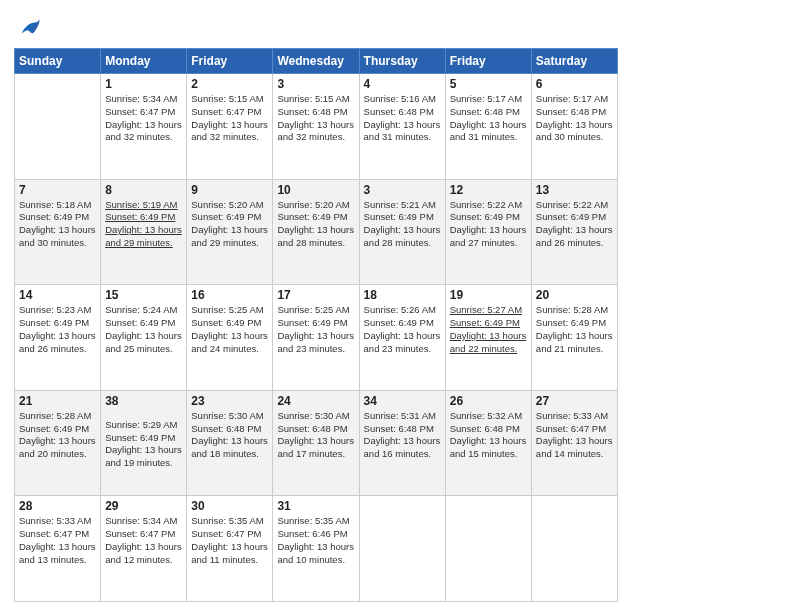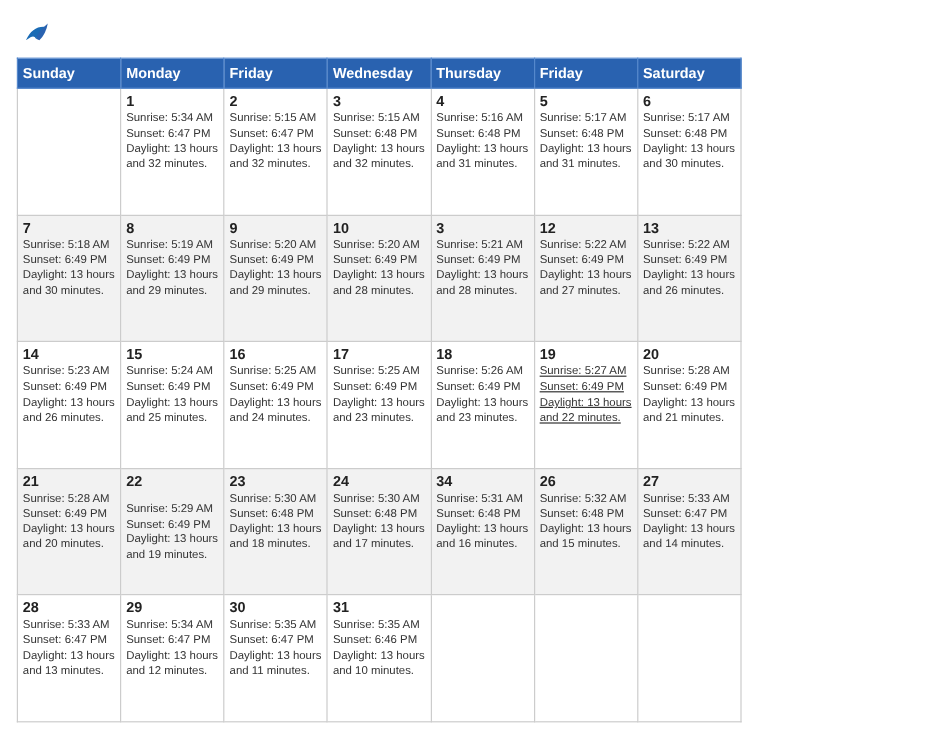--- a/index.html
+++ b/index.html
@@ -189,21 +189,21 @@
         <tr class="row-alt">
           <td>
             <span class="day-num">7</span>
             <div class="day-info" style="white-space: pre-line;">Sunrise: 5:18 AM
 Sunset: 6:49 PM
 Daylight: 13 hours
 and 30 minutes.</div>
           </td>
           <td>
             <span class="day-num">8</span>
-            <div class="day-info" style="white-space: pre-line;">Sunrise: 5:19 AM
+            <div class="day-info" style="white-space: pre-line; text-decoration: underline;">Sunrise: 5:19 AM
 Sunset: 6:49 PM
 Daylight: 13 hours
 and 29 minutes.</div>
           </td>
           <td>
             <span class="day-num">9</span>
             <div class="day-info" style="white-space: pre-line;">Sunrise: 5:20 AM
 Sunset: 6:49 PM
 Daylight: 13 hours
 and 29 minutes.</div>
@@ -290,21 +290,21 @@
         </tr>
         <tr class="row-alt">
           <td>
             <span class="day-num">21</span>
             <div class="day-info" style="white-space: pre-line;">Sunrise: 5:28 AM
 Sunset: 6:49 PM
 Daylight: 13 hours
 and 20 minutes.</div>
           </td>
           <td>
-            <span class="day-num">22</span>
+            <span class="day-num">38</span>
             <div class="day-info" style="white-space: pre-line; margin-top: 11px;">Sunrise: 5:29 AM
 Sunset: 6:49 PM
 Daylight: 13 hours
 and 19 minutes.</div>
           </td>
           <td>
             <span class="day-num">23</span>
             <div class="day-info" style="white-space: pre-line;">Sunrise: 5:30 AM
 Sunset: 6:48 PM
 Daylight: 13 hours

